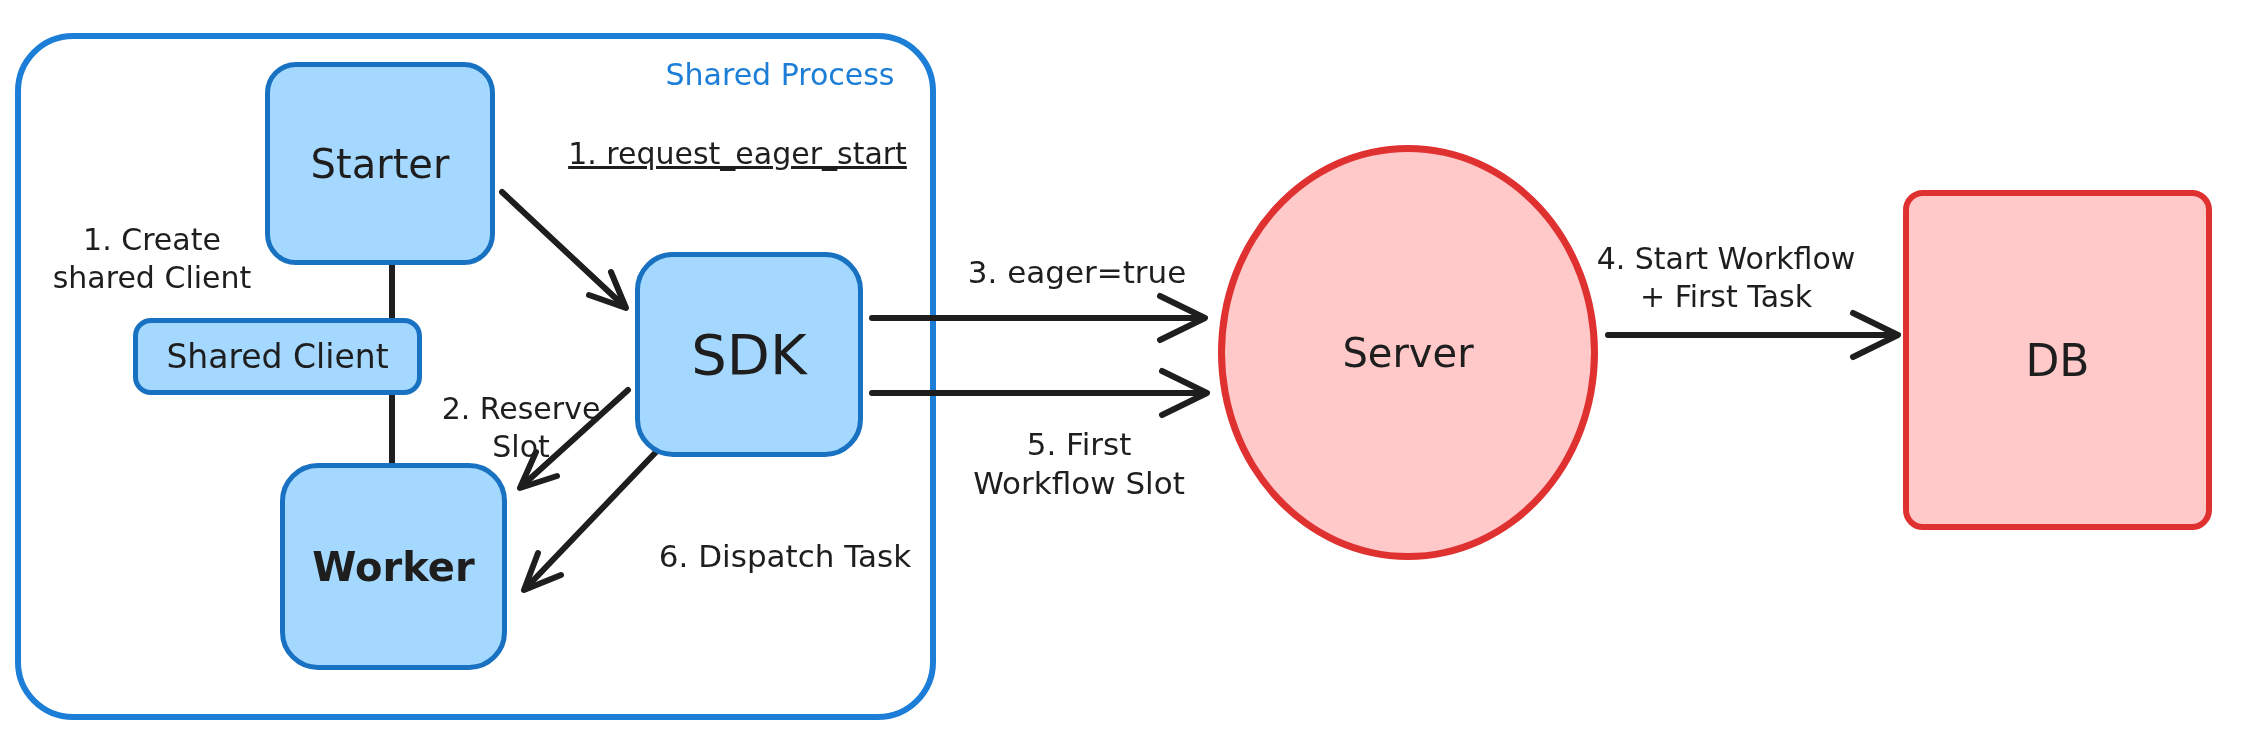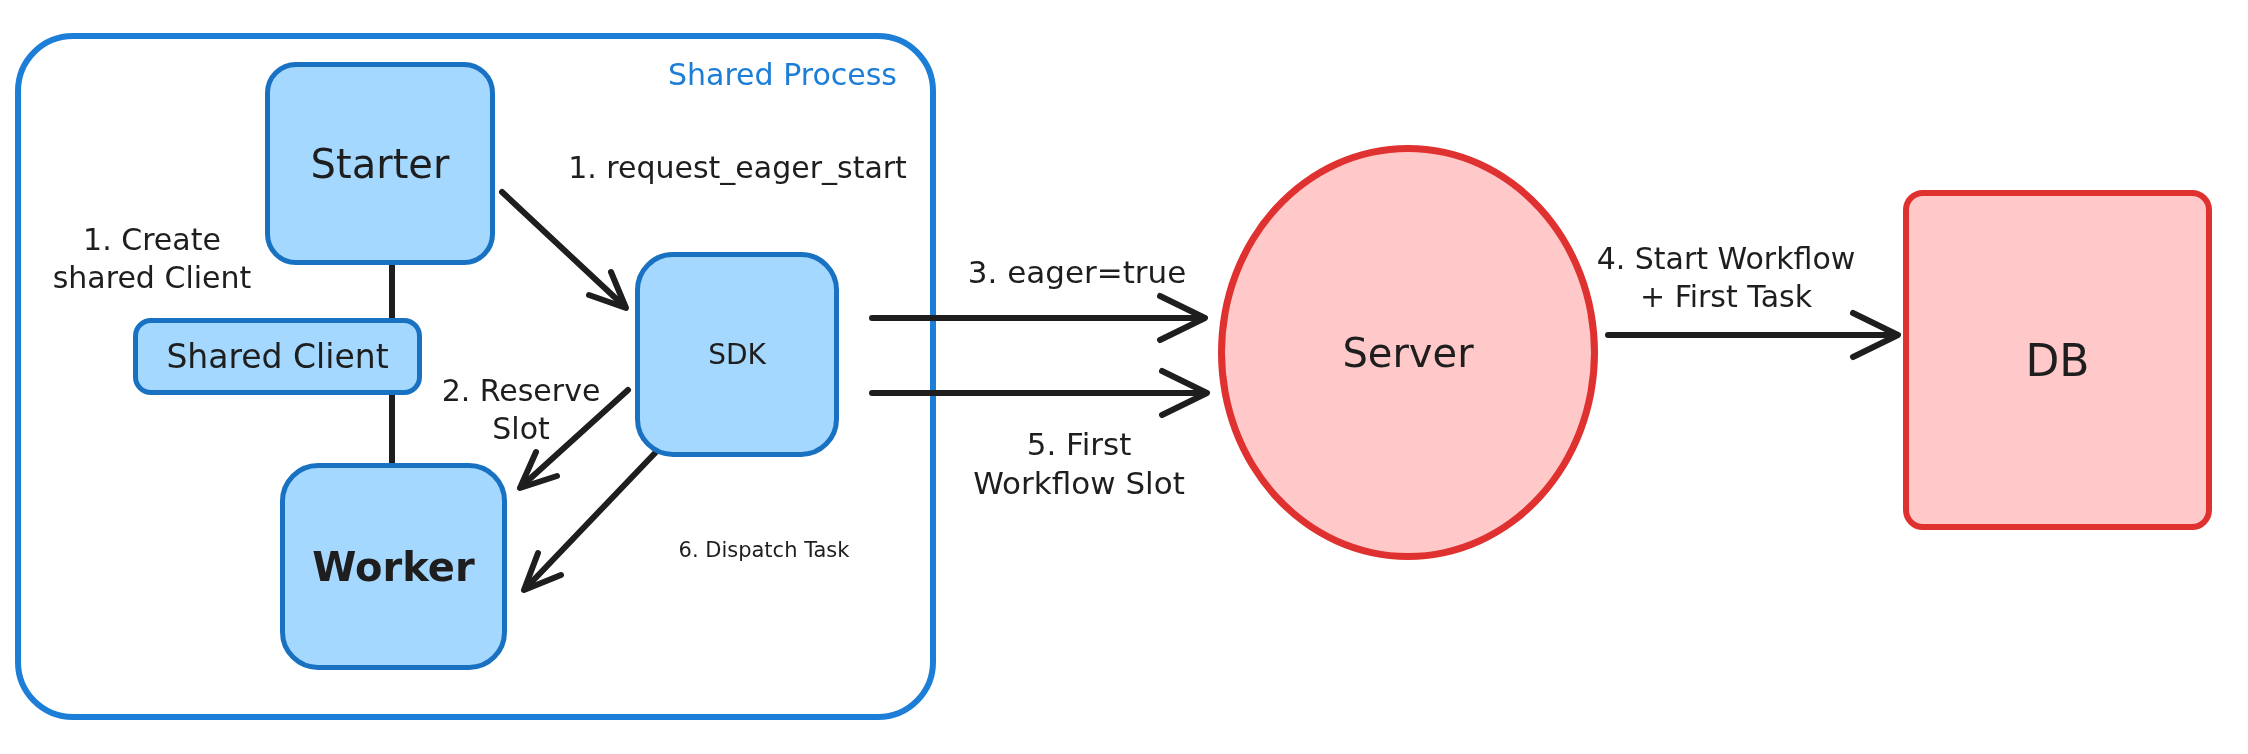--- a/index.html
+++ b/index.html
@@ -22,49 +22,50 @@
   }
   .frame{
     position:absolute;left:15px;top:33px;width:921px;height:687px;
     border:6px solid var(--frame-stroke);
     border-radius:58px;
     box-sizing:border-box;
     background:transparent;
     z-index:1;
   }
   .frame-label{
-    position:absolute;left:668px;top:57px;width:260px;
+    position:absolute;left:650px;top:57px;width:260px;
+    text-align:center;
     font-size:30px;font-weight:500;
     color:var(--frame-stroke);
     z-index:4;
   }
   svg.arrows{position:absolute;left:0;top:0;width:2248px;height:754px;z-index:2;}
   .node{
     position:absolute;display:flex;align-items:center;justify-content:center;
     box-sizing:border-box;text-align:center;z-index:3;
   }
   .node.blue{background:var(--blue-fill);border:5px solid var(--blue-stroke);}
   .node.red{background:var(--red-fill);border:6px solid var(--red-stroke);}
   #starter{left:265px;top:62px;width:230px;height:203px;border-radius:31px;font-size:40px;}
   #shared-client{left:133px;top:318px;width:289px;height:77px;border-radius:18px;font-size:33px;}
   #worker{left:280px;top:463px;width:227px;height:207px;border-radius:38px;font-size:40px;font-weight:bold;}
-  #sdk{left:635px;top:252px;width:204px;height:205px;border-radius:38px;font-size:28px;}
+  #sdk{left:635px;top:252px;width:228px;height:205px;border-radius:38px;font-size:56px;}
   #server{left:1218px;top:145px;width:380px;height:415px;border-radius:50%;border-width:7px;font-size:40px;align-items:center;}
   #db{left:1903px;top:190px;width:309px;height:340px;border-radius:20px;font-size:44px;}
   .anno{
     position:absolute;text-align:center;
     font-size:30px;line-height:1.25;z-index:4;white-space:nowrap;
   }
   .anno span{display:block;}
   #anno-create{left:37px;top:221px;width:230px;}
-  #anno-request{left:535px;top:149px;width:405px;}
-  #anno-reserve{left:421px;top:372px;width:200px;}
+  #anno-request{left:535px;top:135px;width:405px;text-decoration:underline;}
+  #anno-reserve{left:421px;top:390px;width:200px;}
   #anno-eager{left:948px;top:253px;width:258px;font-size:31px;}
   #anno-first{left:950px;top:425px;width:258px;font-size:31px;}
-  #anno-dispatch{left:611px;top:537px;width:306px;font-size:21px;}
+  #anno-dispatch{left:632px;top:537px;width:306px;font-size:31px;}
   #anno-start{left:1576px;top:240px;width:300px;}
 </style>
 </head>
 <body>
 
 <div class="canvas">
 
   <div class="frame"></div>
   <div class="frame-label">Shared Process</div>
 

